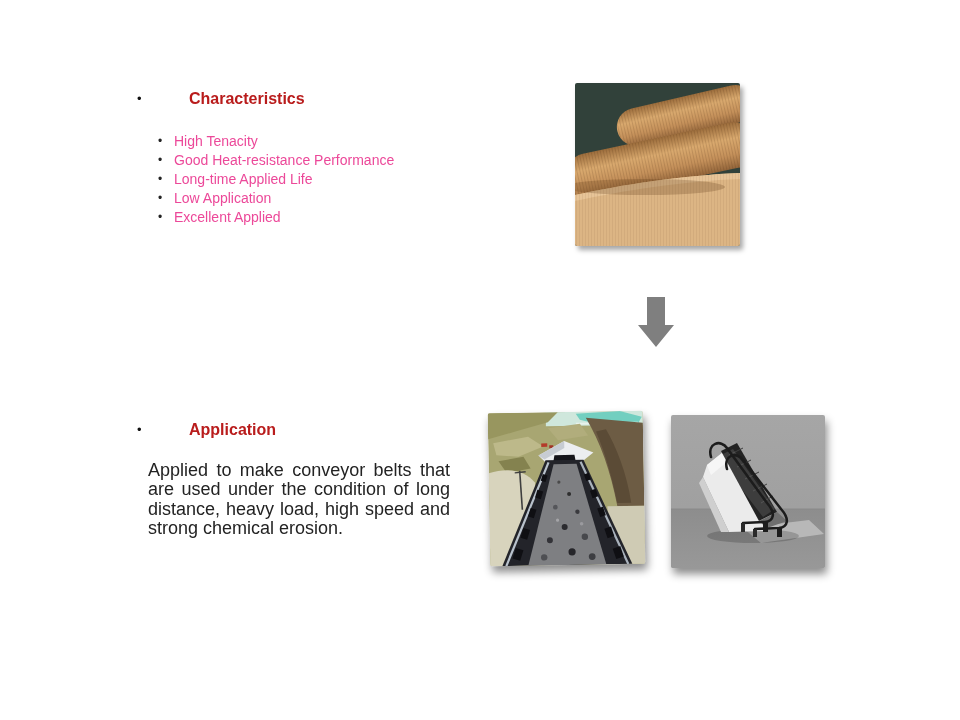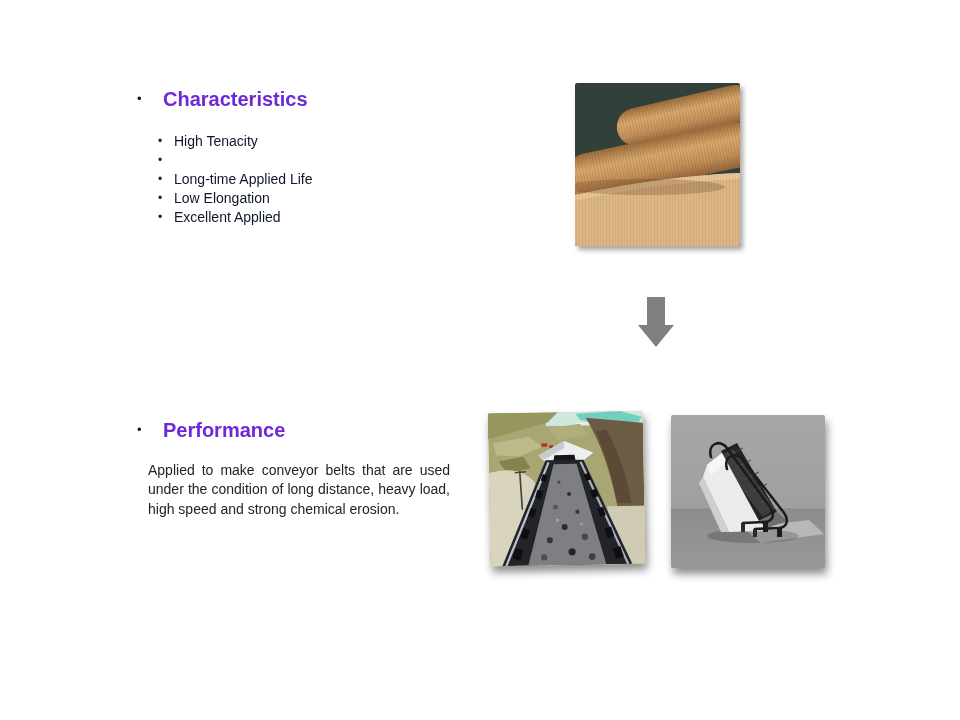--- a/index.html
+++ b/index.html
@@ -3,30 +3,30 @@
 <meta charset="utf-8">
 <style>
   html,body{margin:0;padding:0;background:#fff;}
   .slide{
     position:relative;width:960px;height:720px;background:#ffffff;
     font-family:"Liberation Sans",sans-serif;overflow:hidden;
   }
   
   .heading-row{position:absolute;display:flex;align-items:flex-start;}
   .heading-bullet{width:26px;font-size:13px;line-height:18px;color:#111;}
-  .heading-text{font-size:20px;font-weight:bold;color:#6d28d9;line-height:18px;}
+  .heading-text{font-size:16px;font-weight:bold;color:#b91c1c;line-height:18px;margin-left:26px;}
   
   .sub-list{position:absolute;left:158px;top:131px;margin:0;padding:0;list-style:none;}
   .sub-list li{display:flex;height:19.2px;align-items:center;}
   .item-bullet{width:16px;font-size:12px;color:#232323;}
-  .item-label{font-size:14px;color:#0f172a;}
+  .item-label{font-size:14px;color:#ec4899;}
   
   .body-text{
     position:absolute;left:148px;top:461px;width:302px;
-    font-size:14px;line-height:19.3px;color:#232323;text-align:justify;
+    font-size:18px;line-height:19.3px;color:#232323;text-align:justify;
   }
   
   .img{position:absolute;border-radius:2px;}
   .img svg{display:block;border-radius:2px;}
   .img-fabric{left:575px;top:83px;width:165px;height:163px;box-shadow:3px 4px 5px rgba(0,0,0,.35);}
   .img-conveyor{left:489px;top:412px;width:155px;height:153px;box-shadow:2px 6px 9px rgba(0,0,0,.45);transform:rotate(-1deg);}
   .img-escalator{left:671px;top:415px;width:154px;height:153px;box-shadow:2px 6px 9px rgba(0,0,0,.45);}
   
   .down-arrow{position:absolute;left:638px;top:297px;width:36px;height:50px;}
   .down-arrow polygon{fill:#7f7f7f;}
@@ -41,28 +41,29 @@
     <span class="heading-text">Characteristics</span>
   </div>
 
   <ul class="sub-list">
     <li>
       <span class="item-bullet">•</span>
       <span class="item-label">High Tenacity</span>
     </li>
     <li>
       <span class="item-bullet">•</span>
+      <span class="item-label">Good Heat-resistance Performance</span>
     </li>
     <li>
       <span class="item-bullet">•</span>
       <span class="item-label">Long-time Applied Life</span>
     </li>
     <li>
       <span class="item-bullet">•</span>
-      <span class="item-label">Low Elongation</span>
+      <span class="item-label">Low Application</span>
     </li>
     <li>
       <span class="item-bullet">•</span>
       <span class="item-label">Excellent Applied</span>
     </li>
   </ul>
 
   <div class="img img-fabric">
     <svg width="165" height="163" viewBox="0 0 165 163">
       <defs>
@@ -95,21 +96,21 @@
       <ellipse cx="70" cy="104" rx="80" ry="8" fill="rgba(90,55,20,0.25)"></ellipse>
     </svg>
   </div>
 
   <svg class="down-arrow" viewBox="0 0 36 50">
     <polygon points="9,0 27,0 27,28 36,28 18,50 0,28 9,28"></polygon>
   </svg>
 
   <div class="heading-row" style="left:137px;top:421px;">
     <span class="heading-bullet">•</span>
-    <span class="heading-text">Performance</span>
+    <span class="heading-text">Application</span>
   </div>
 
   <div class="body-text">Applied to make conveyor belts that are used under the condition of long distance, heavy load, high speed and strong chemical erosion.</div>
 
   <div class="img img-conveyor">
     <svg width="155" height="153" viewBox="0 0 155 153">
       <rect width="155" height="153" fill="#a8a672"></rect>
 
       <rect x="58" y="0" width="97" height="14" fill="#cfe7dc"></rect>
       <polygon points="88,2 132,0 154,6 150,13 112,13 92,8" fill="#72cfc0"></polygon>

